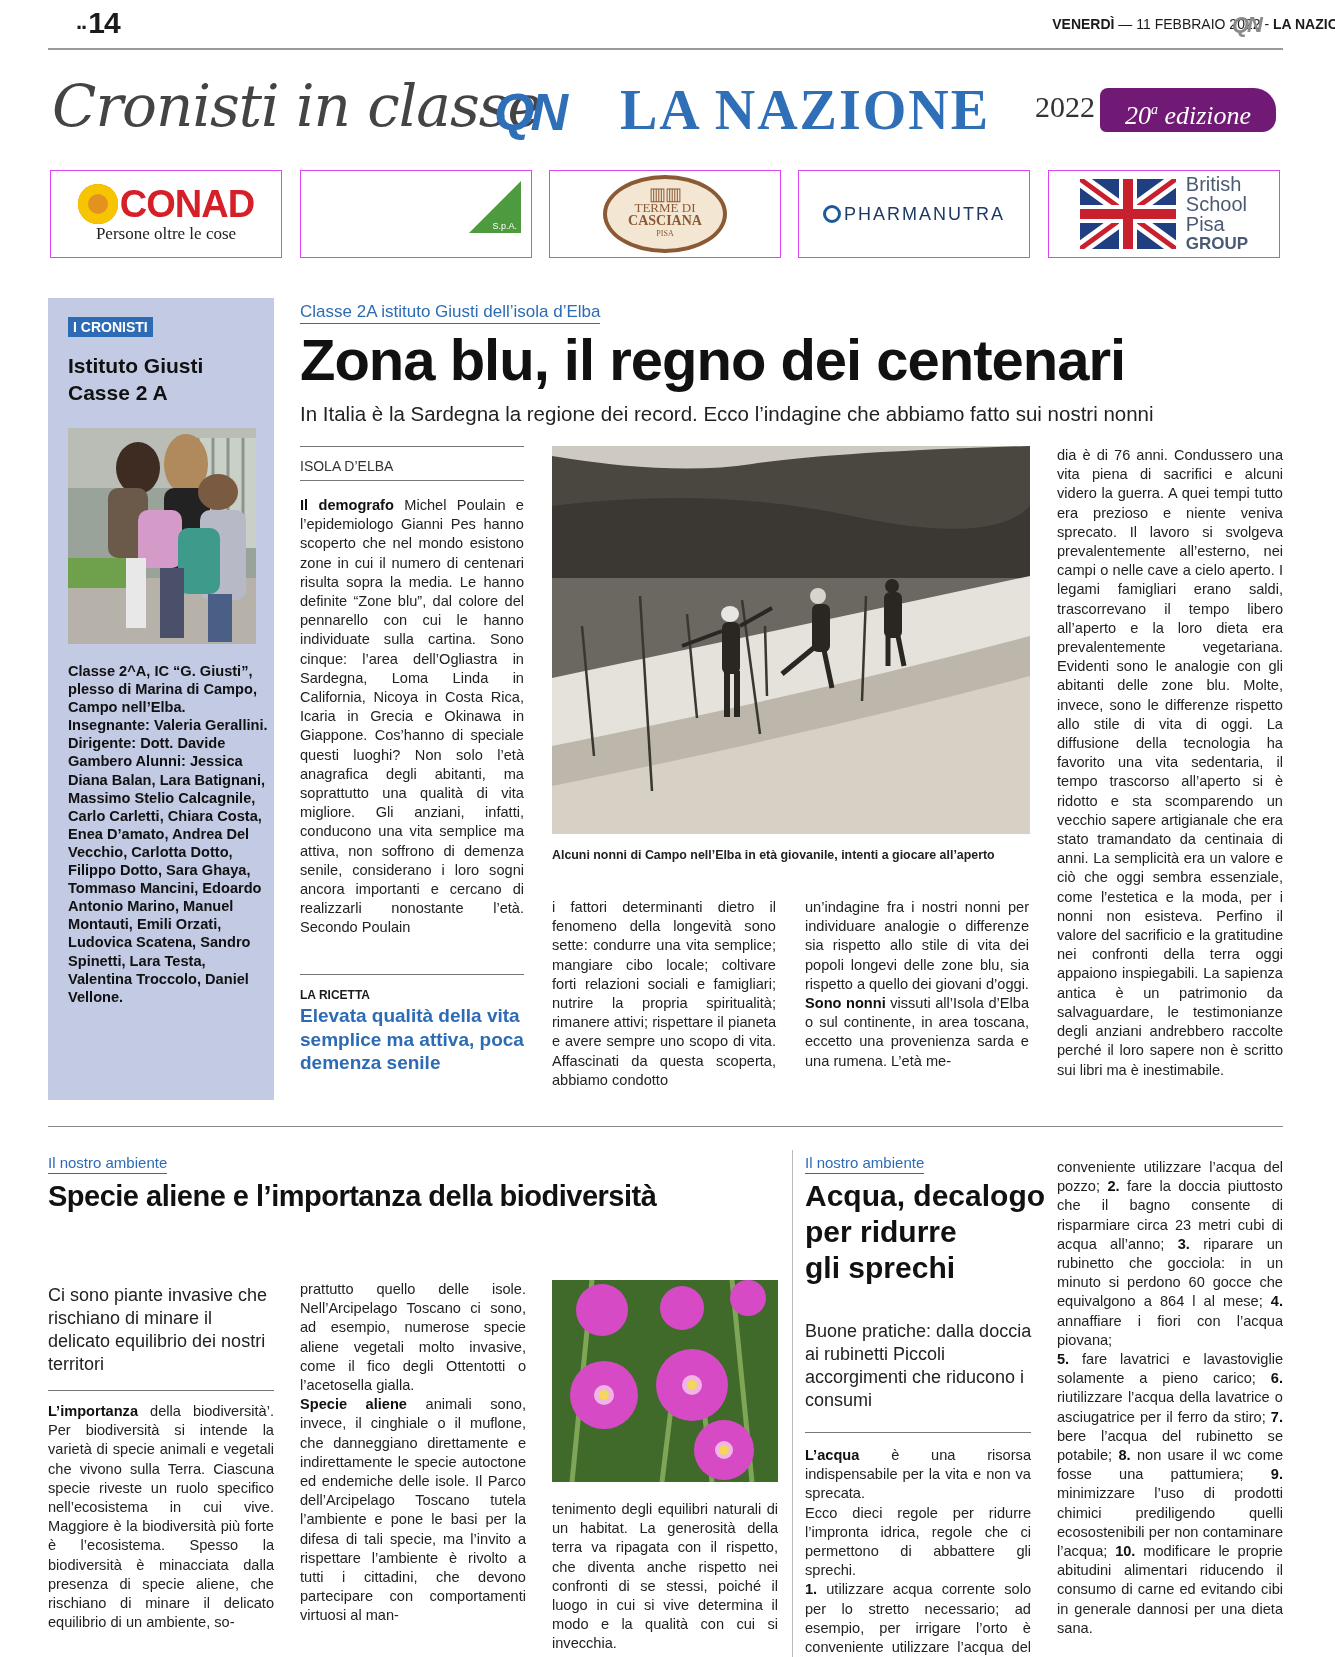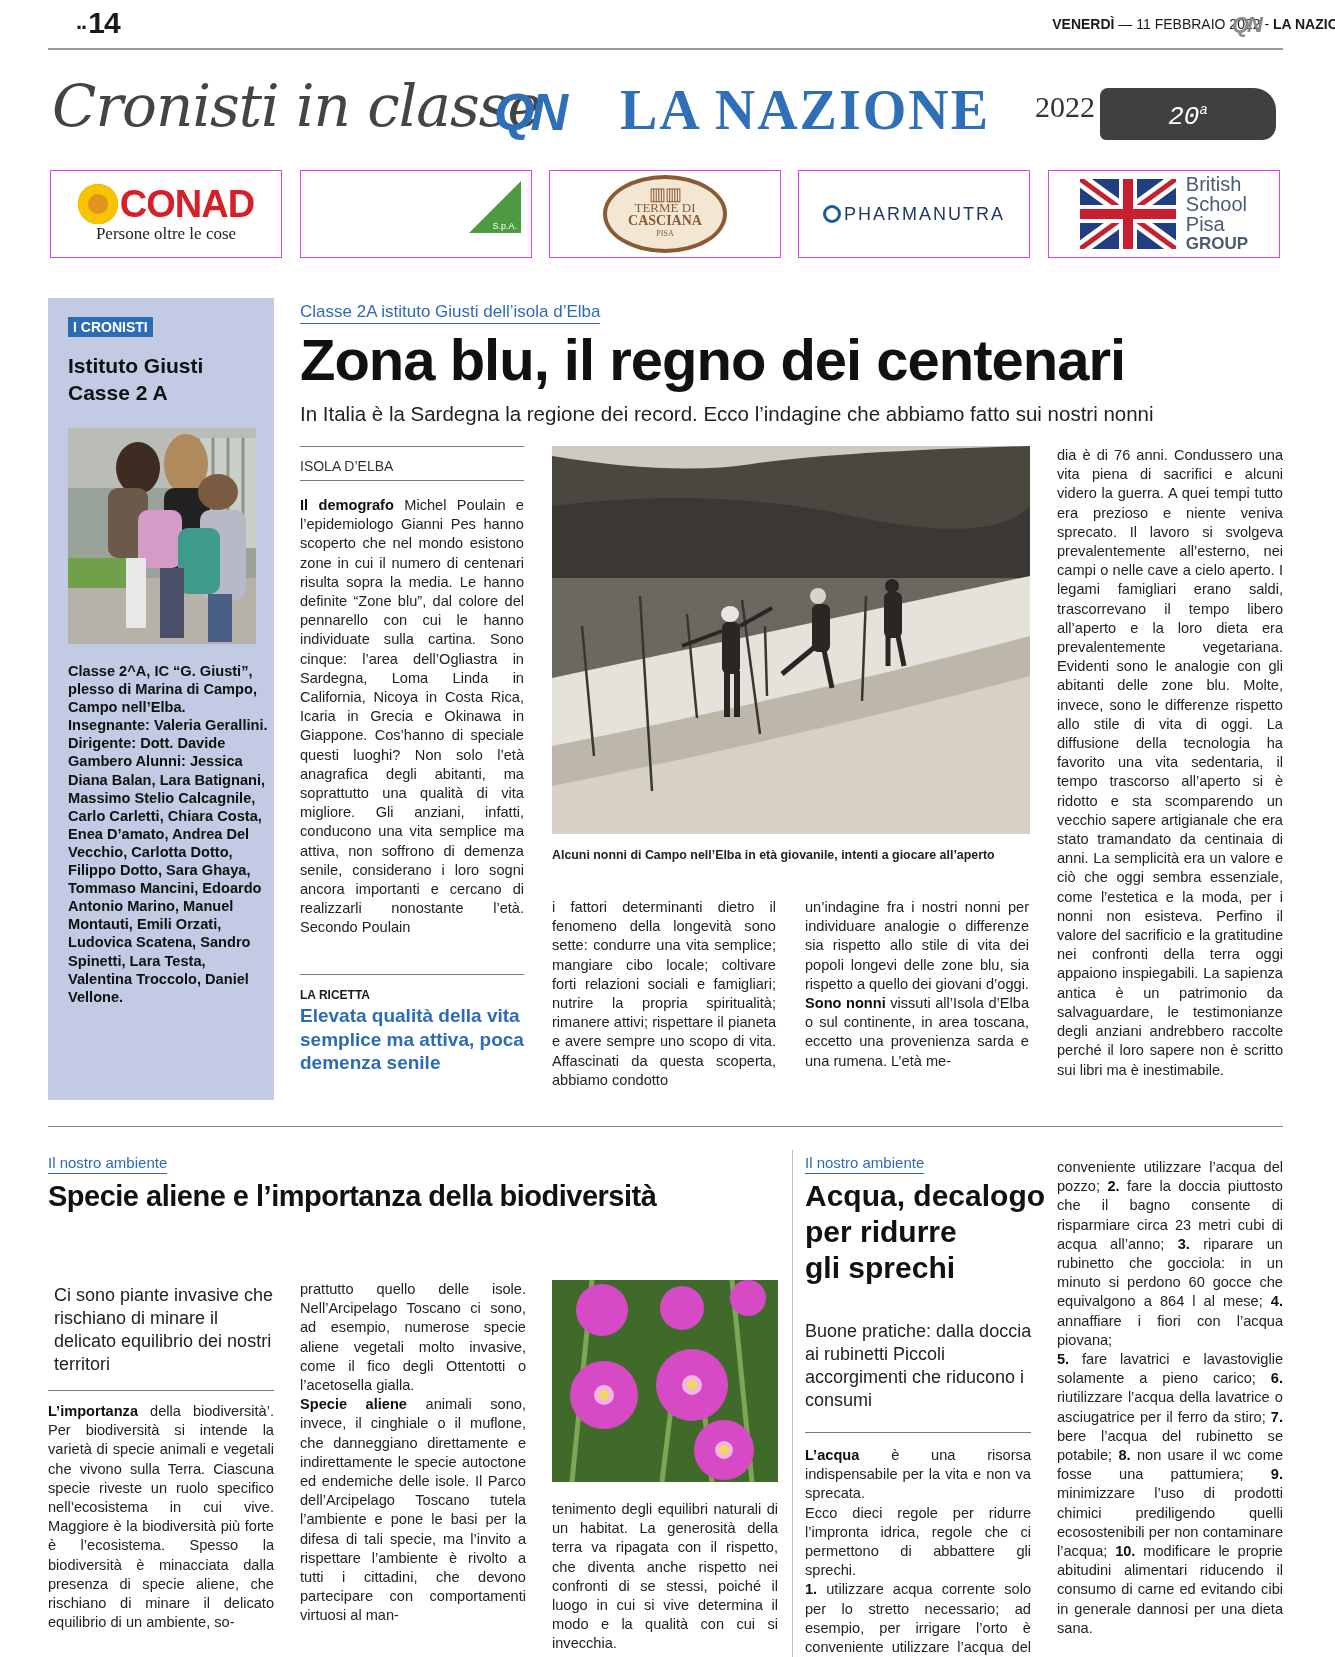--- a/index.html
+++ b/index.html
@@ -10,21 +10,21 @@
   .pageno .dots{font-size:22px;vertical-align:4px;margin-right:2px;}
   .dateline{left:0;width:1335px;top:16px;text-align:right;font-size:14px;padding-left:23px;}
   .dateline b{font-weight:bold;}
   .qn-small{left:1232px;top:12px;font-size:22px;font-weight:bold;color:#8a8a8a;font-style:italic;letter-spacing:-2px;}
   .topline{left:48px;top:48px;width:1235px;height:2px;background:#9a9a9a;}
   
   .cronisti{left:52px;top:72px;font-family:"DejaVu Serif",serif;font-style:italic;font-size:58px;color:#444;letter-spacing:-1px;}
   .qn-big{left:494px;top:82px;font-size:52px;font-weight:bold;font-style:italic;color:#2f6fb8;letter-spacing:-4px;}
   .lanazione{left:620px;top:78px;font-family:"Liberation Serif",serif;font-weight:bold;font-size:56px;color:#2f6fb8;letter-spacing:2px;}
   .year{left:1035px;top:90px;font-family:"Liberation Serif",serif;font-size:30px;color:#333;}
-  .edition{left:1100px;top:88px;width:176px;height:52px;background:#404040;border-radius:8px 22px 14px 6px;color:#fff;font-family:Liberation Mono, monospace;font-style:italic;font-size:26px;text-align:center;line-height:44px;}
+  .edition{left:1100px;top:88px;width:176px;height:44px;background:#701a75;border-radius:8px 22px 14px 6px;color:#fff;font-family:Liberation Serif, serif;font-style:italic;font-size:26px;text-align:center;line-height:44px;}
   .edition sup{font-size:14px;}
   
   .sponsor{top:170px;width:232px;height:88px;border:1px solid #d946ef;box-sizing:border-box;display:flex;align-items:center;justify-content:center;}
   .conad-name{font-size:38px;font-weight:bold;color:#d5202a;letter-spacing:-1px;line-height:34px;}
   .conad-flower{width:40px;height:40px;border-radius:50%;background:#f6c400;box-shadow:inset 0 0 0 10px #f6c400,inset 0 0 0 20px #e39220;display:inline-block;vertical-align:middle;margin-right:2px;}
   .conad-tag{font-family:"Liberation Serif",serif;font-size:17px;color:#222;text-align:center;}
   .belv-name{font-size:36px;color:#9a9a9a;}
   .belv-tag{font-size:12px;color:#999;}
   .belv-tri{width:0;height:0;border-left:52px solid transparent;border-bottom:52px solid #4e9a3e;position:absolute;right:10px;top:10px;}
   .terme{width:124px;height:78px;border-radius:50%;background:#f3e6d2;border:4px solid #8b5a35;box-sizing:border-box;display:flex;flex-direction:column;align-items:center;justify-content:center;color:#8b5a35;font-family:"Liberation Serif",serif;font-size:13px;line-height:13px;}
@@ -46,21 +46,21 @@
   .col b{font-weight:bold;color:#111;}
   .rule{height:1px;background:#777;}
   .place{left:300px;top:458px;font-size:14px;color:#333;}
   .recipe-lbl{left:300px;top:988px;font-size:12px;font-weight:bold;}
   .recipe{left:300px;top:1004px;width:230px;font-size:19px;font-weight:bold;color:#2d6bb4;line-height:23.5px;}
   .photo-main{left:552px;top:446px;width:478px;height:388px;overflow:hidden;}
   .caption{left:552px;top:848px;font-size:12.4px;font-weight:bold;color:#222;}
   .section-rule{left:48px;top:1126px;width:1235px;height:1px;background:#888;}
   .vrule{width:1px;background:#bbb;}
   .headline2{left:48px;top:1178px;font-size:29px;font-weight:bold;line-height:37px;color:#111;letter-spacing:-0.5px;}
-  .deck2{left:54px;top:1284px;width:230px;font-size:18px;line-height:23px;color:#222;}
+  .deck2{left:48px;top:1284px;width:230px;font-size:18px;line-height:23px;color:#222;}
   .photo-flowers{left:552px;top:1280px;width:226px;height:202px;overflow:hidden;background:#4a6e2e;}
   .headline3{left:805px;top:1178px;font-size:30px;font-weight:bold;line-height:36px;color:#111;}
   .deck3{left:805px;top:1320px;width:230px;font-size:18px;line-height:23px;color:#222;}
 </style>
 </head>
 <body>
 
 <div class="abs pageno"><span class="dots">..</span><span>14</span></div>
 <div class="abs dateline">
   <b>VENERDÌ</b>

